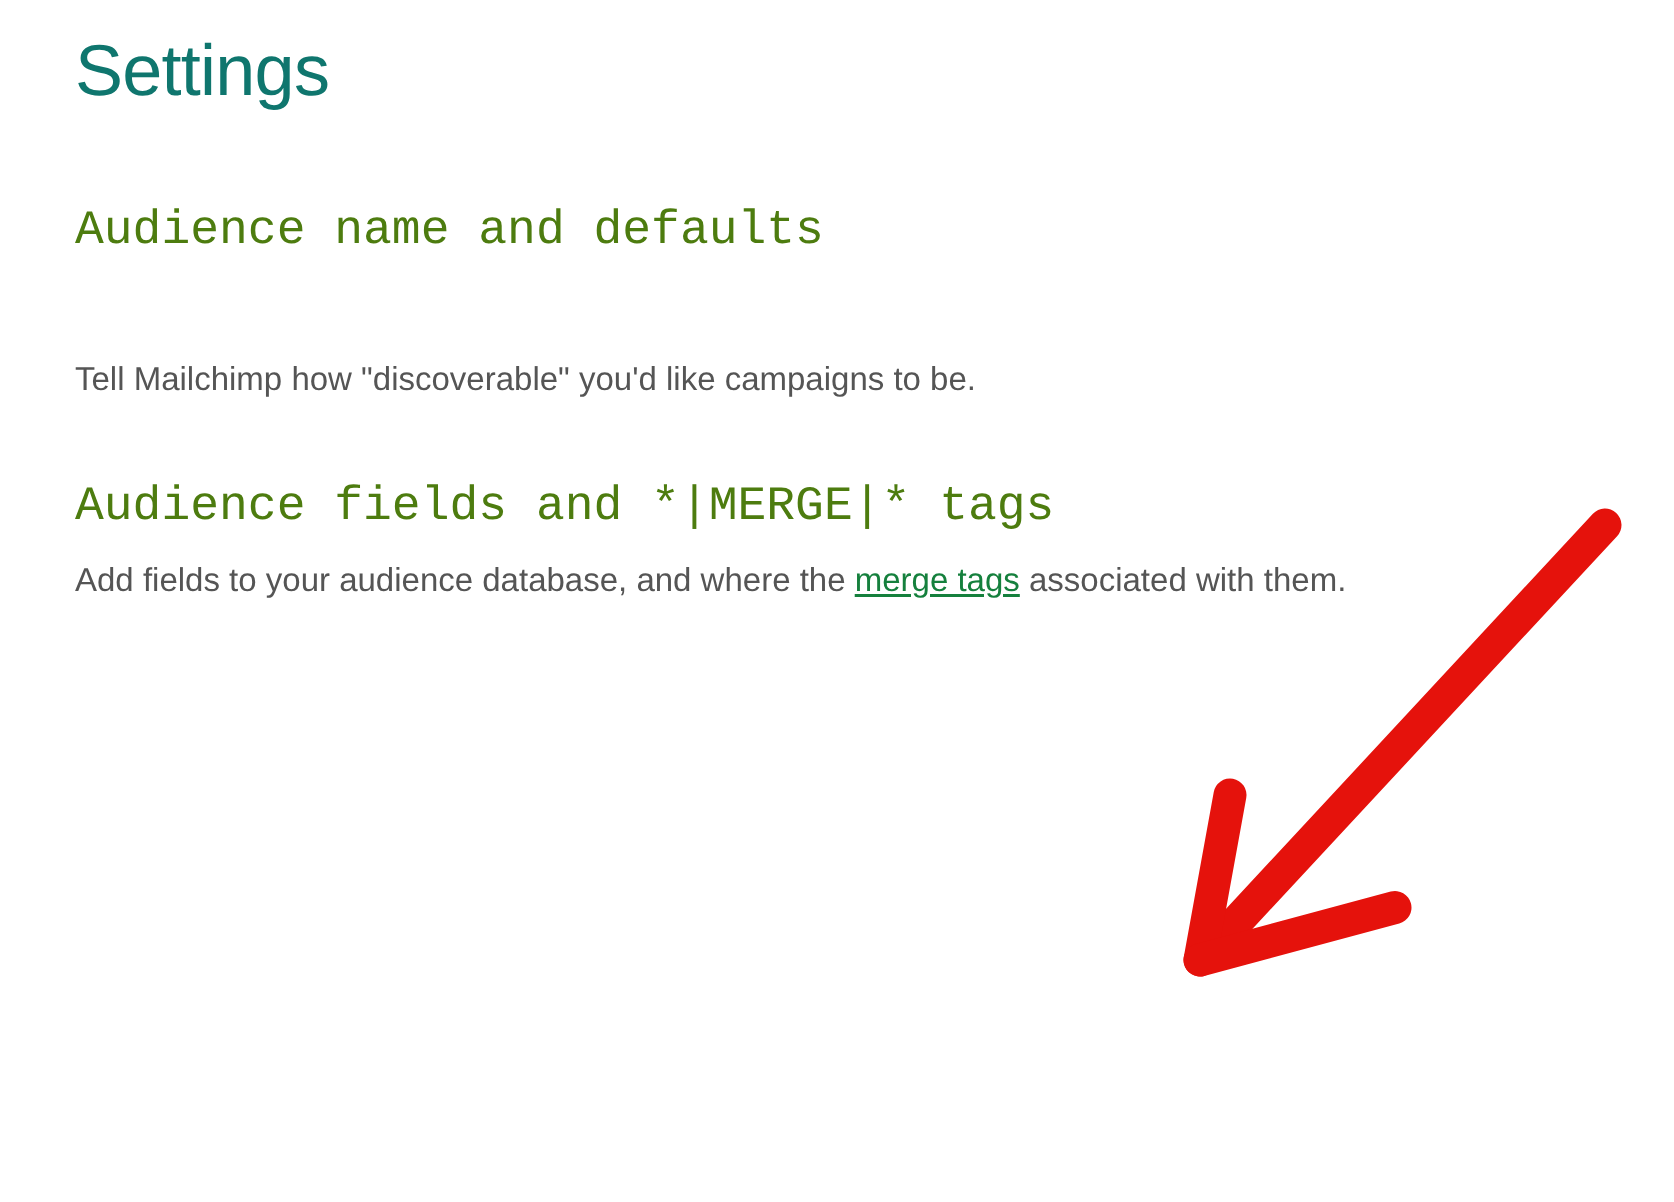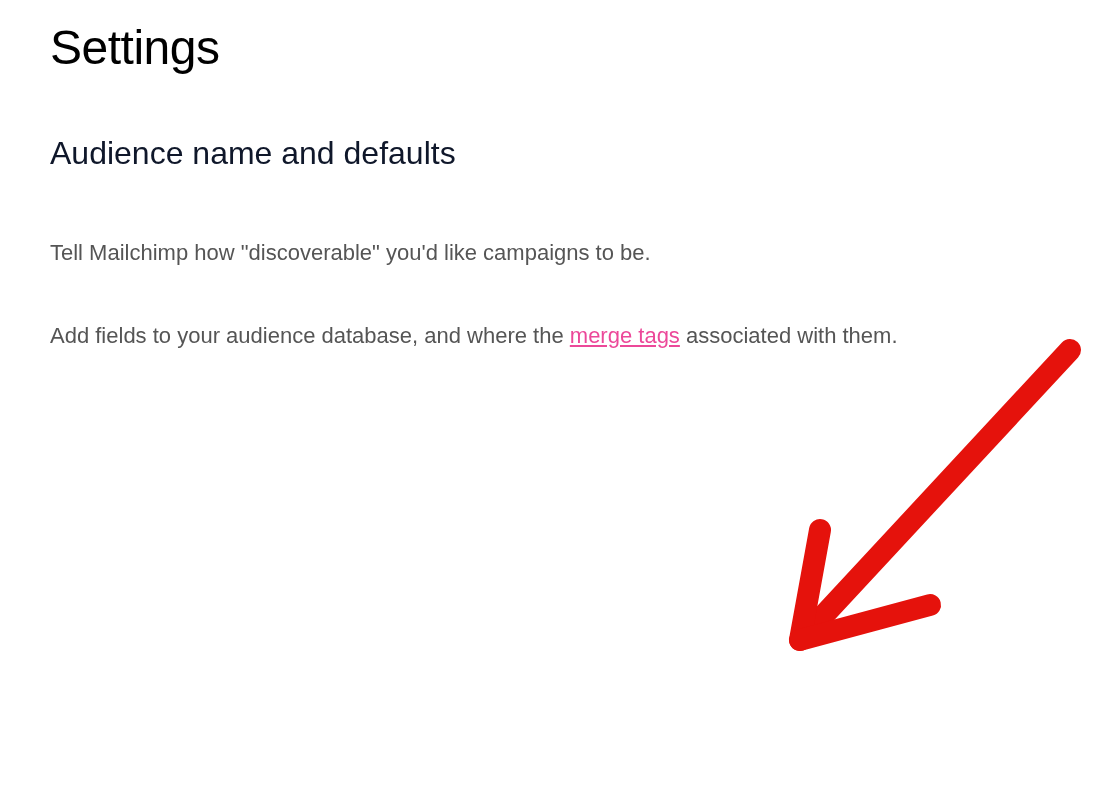--- a/index.html
+++ b/index.html
@@ -12,44 +12,45 @@
       background: #ffffff;
       padding: 20px 50px;
       color: #241c15;
       width: 1116px;
       height: 801px;
       position: relative;
     }
     .page-title {
       font-size: 48px;
       font-weight: 400;
-      color: #000000;
+      color: #0f766e;
       margin-bottom: 60px;
       letter-spacing: -0.5px;
     }
     .settings-section {
       margin-bottom: 50px;
     }
     .section-link {
       font-size: 32px;
       font-weight: 400;
-      color: #0f172a;
+      color: #4d7c0f;
       text-decoration: none;
       display: inline-block;
       margin-bottom: 14px;
       cursor: pointer;
+      font-family: Liberation Mono, monospace;
     }
     .section-description {
       font-size: 22px;
       font-weight: 400;
       color: #555555;
       line-height: 1.5;
     }
     .inline-link {
-      color: #ec4899;
+      color: #15803d;
       text-decoration: underline;
       cursor: pointer;
     }
     .annotation-arrow {
       position: absolute;
       top: 330px;
       left: 770px;
       pointer-events: none;
     }
   </style>
@@ -63,20 +64,21 @@
 </div>
 
 <div class="settings-section">
 </div>
 
 <div class="settings-section">
   <p class="section-description">Tell Mailchimp how "discoverable" you'd like campaigns to be.</p>
 </div>
 
 <div class="settings-section">
+  <a class="section-link">Audience fields and *|MERGE|* tags</a>
   <p class="section-description">
     <span>Add fields to your audience database, and where the </span><a class="inline-link">merge tags</a><span> associated with them.</span>
   </p>
 </div>
 
 <svg class="annotation-arrow" width="330" height="340" viewBox="0 0 330 340">
   <path d="M 300 20 L 40 300" stroke="#e5120c" stroke-width="22" stroke-linecap="round" fill="none"></path>
   <path d="M 30 310 L 50 200" stroke="#e5120c" stroke-width="22" stroke-linecap="round" fill="none"></path>
   <path d="M 30 310 L 160 275" stroke="#e5120c" stroke-width="22" stroke-linecap="round" fill="none"></path>
 </svg>

